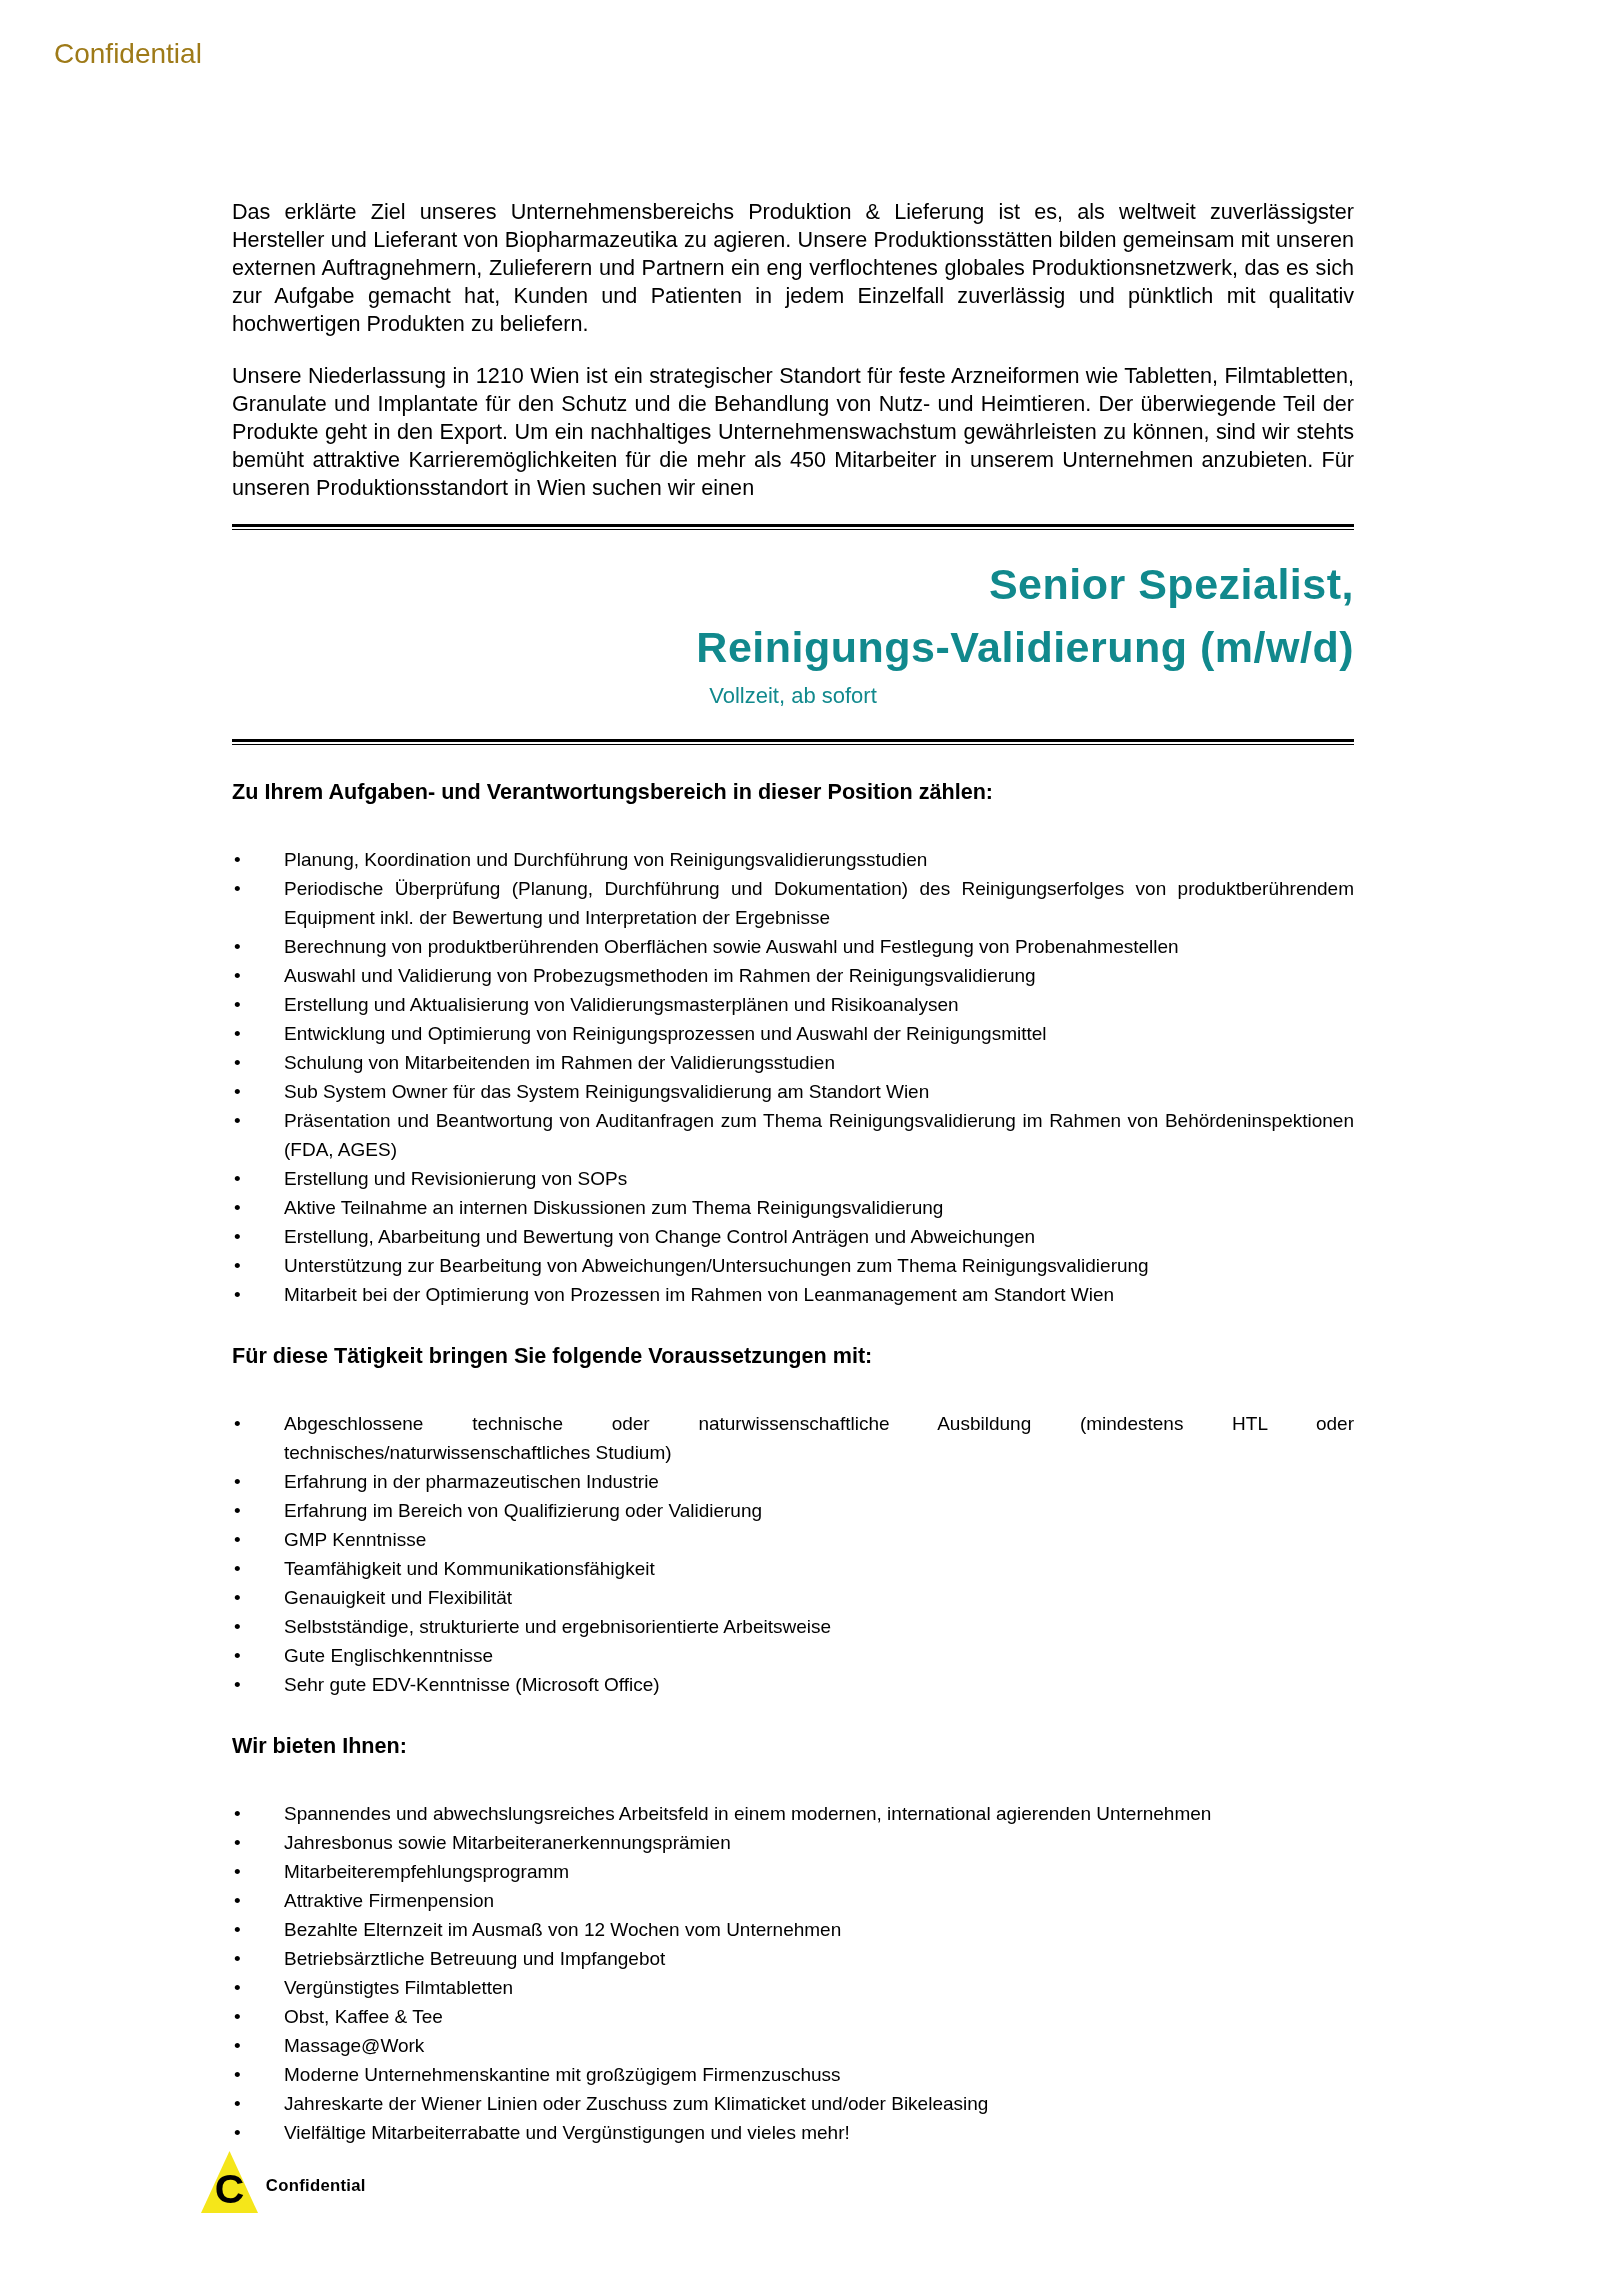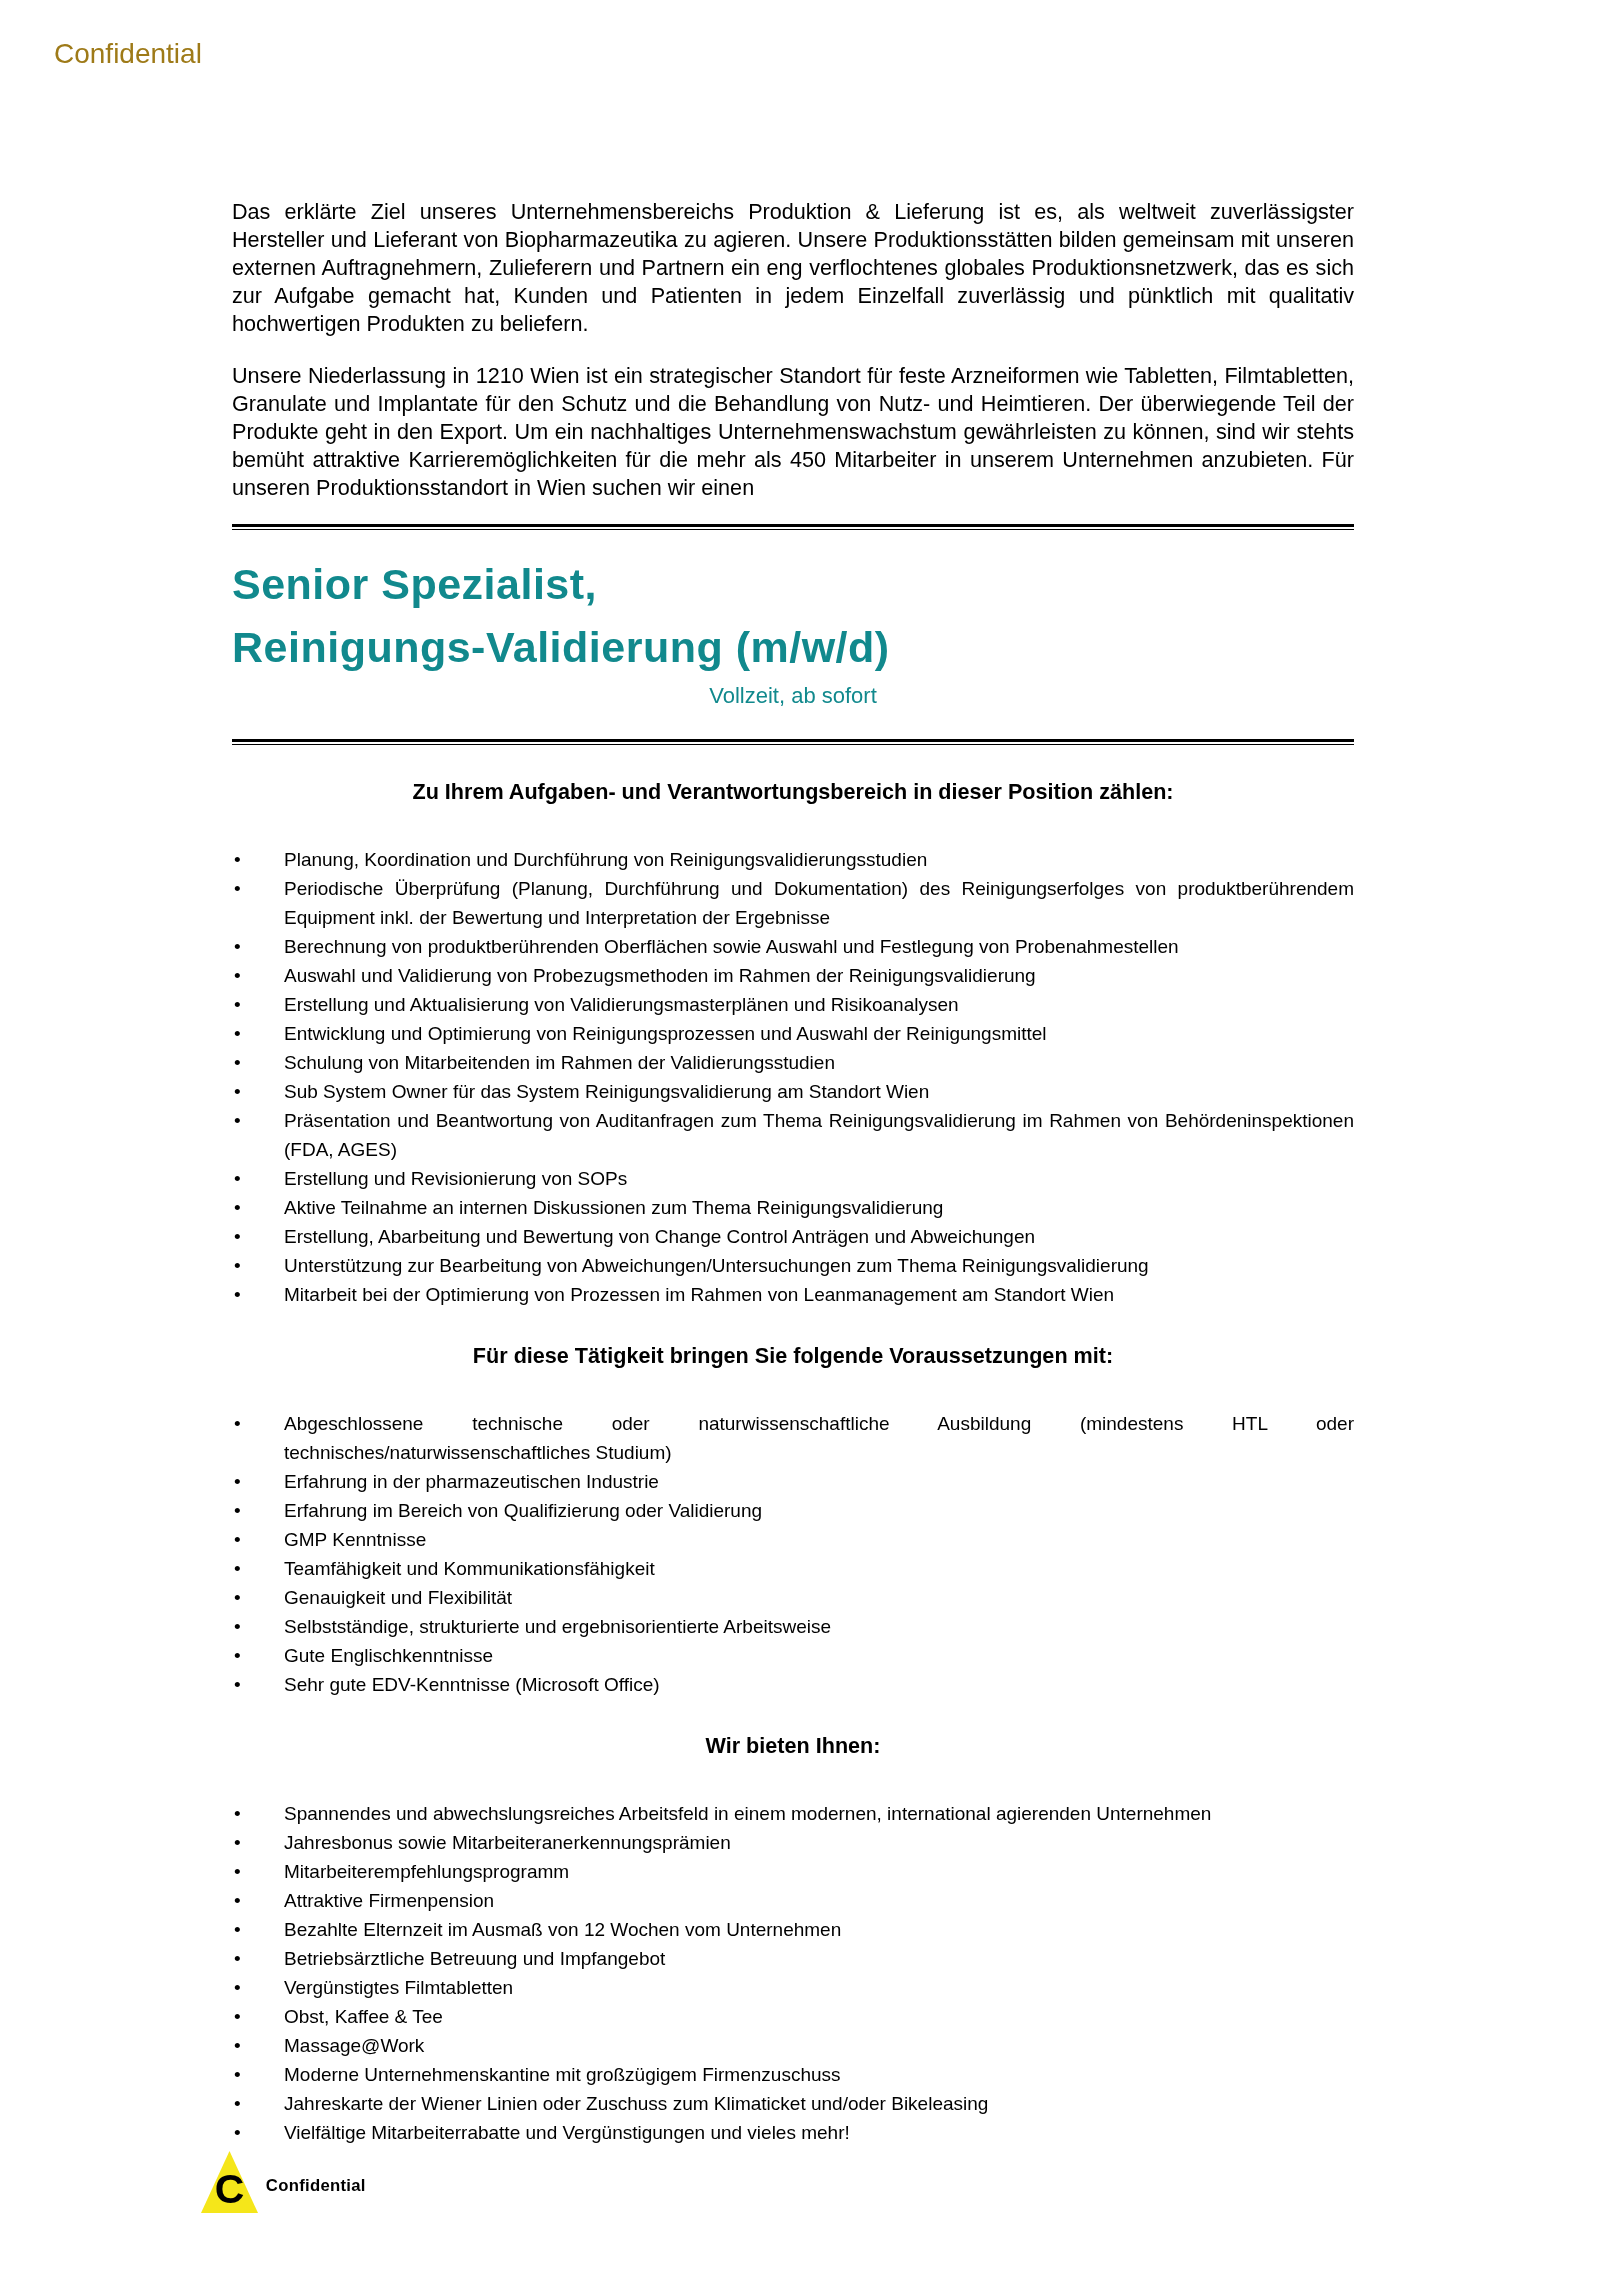--- a/index.html
+++ b/index.html
@@ -41,41 +41,41 @@
   .para-2{margin-top:24px;}
   .rule{
     margin-top:21.6px;
     height:2px;
     border-top:3.9px solid #000;
     border-bottom:1px solid #000;
   }
   .rule-bottom{margin-top:29px;}
   .job-title{
     margin:23.5px 0 0 0;
-    text-align:left;
+    text-align:right;
     color:var(--teal);
     font-size:43px;
     line-height:63px;
     font-weight:bold;
     letter-spacing:0.5px;
   }
   .title-line{display:block;}
   .subtitle{
     margin-top:2px;
     text-align:center;
     color:var(--teal);
     font-size:22px;
     line-height:29px;
   }
   .section-heading{
     margin:33px 0 0 0;
     font-size:21.6px;
     line-height:28px;
     font-weight:bold;
-    text-align:center;
+    text-align:left;
   }
   ul.bullet-list{
     list-style:none;
     margin:39px 0 0 0;
     padding:0;
   }
   .bullet-list li{
     position:relative;
     padding-left:52px;
     font-size:19px;

